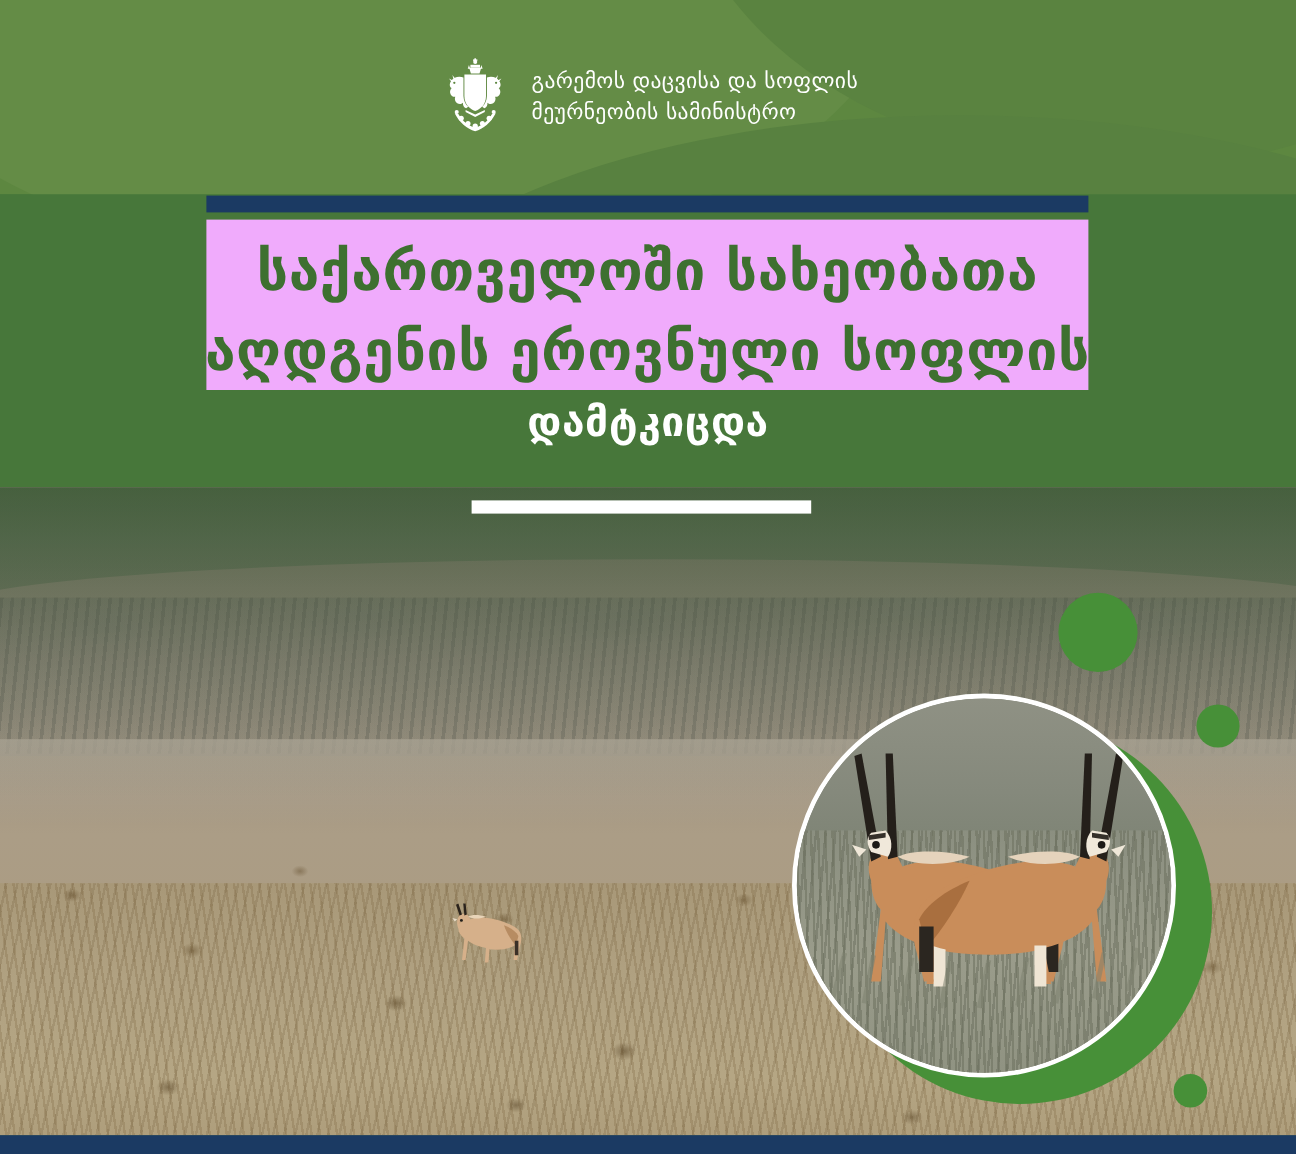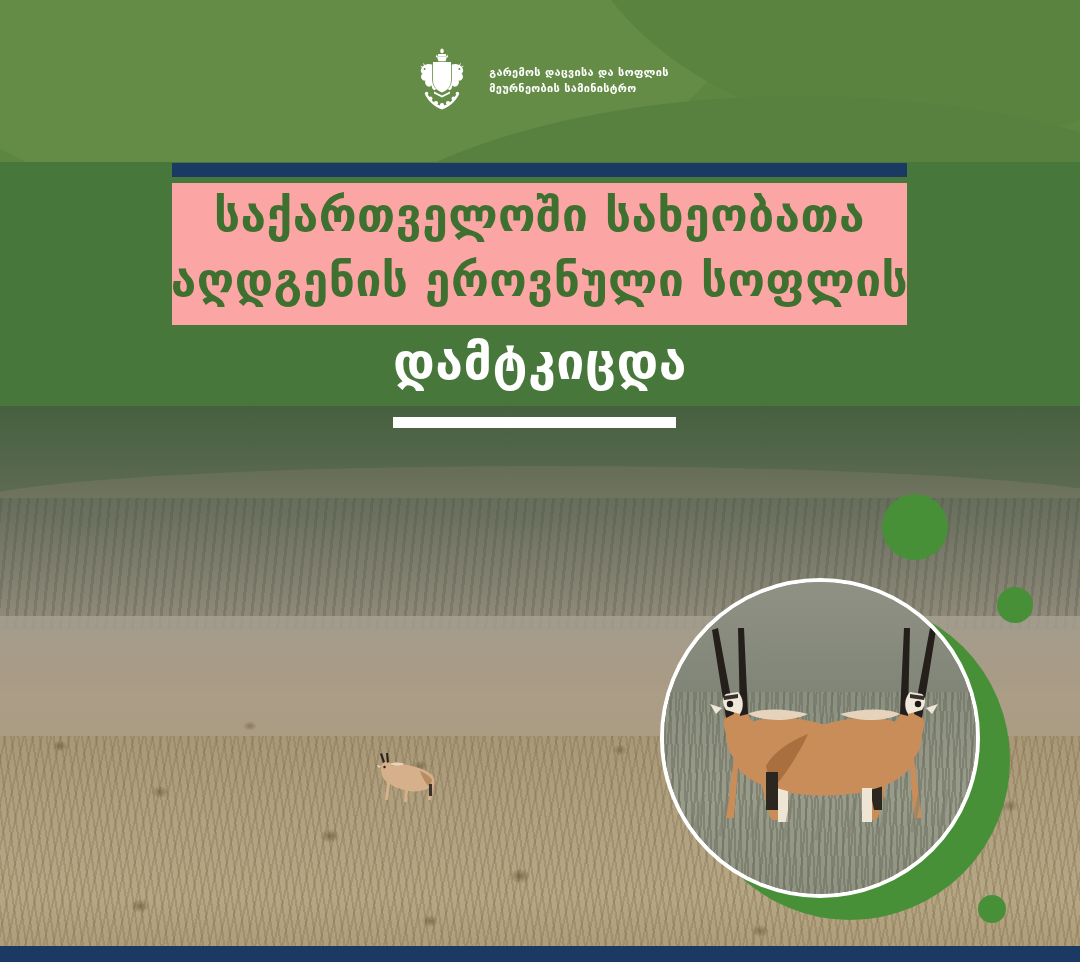--- a/index.html
+++ b/index.html
@@ -58,25 +58,25 @@
     justify-content: center;
     gap: 16px;
   }
   .emblem {
     width: 62px;
     height: 70px;
     flex: 0 0 auto;
   }
   .ministry-text {
     color: #ffffff;
-    font-size: 11px;
+    font-size: 18px;
     line-height: 1.42;
     letter-spacing: 0.3px;
     white-space: pre-line;
-    font-weight: 700;
+    font-weight: 400;
   }
 
   
   .title-navy-rule {
     position: absolute;
     left: 172px;
     top: 163px;
     width: 735px;
     height: 14px;
     background: #1b3a63;
@@ -91,44 +91,44 @@
     height: 245px;
     background: #47773a;
   }
 
   .title-white-box {
     position: absolute;
     left: 172px;
     top: 183px;
     width: 735px;
     height: 142px;
-    background: #fca5a5;
+    background: #f0abfc;
     z-index: 5;
     display: flex;
     flex-direction: column;
     align-items: center;
-    justify-content: flex-start;
+    justify-content: flex-end;
   }
   .title-line {
     color: #3e7030;
     font-size: 46px;
     line-height: 1.42;
     font-weight: 700;
     letter-spacing: 0.5px;
     white-space: nowrap;
   }
 
   .title-line-3 {
     position: absolute;
     left: 0;
     top: 332px;
     width: 1080px;
     text-align: center;
     color: #ffffff;
-    font-size: 50px;
+    font-size: 34px;
     font-weight: 700;
     letter-spacing: 0.5px;
     z-index: 5;
     line-height: 1.2;
   }
 
   .title-underline {
     position: absolute;
     left: 393px;
     top: 417px;

